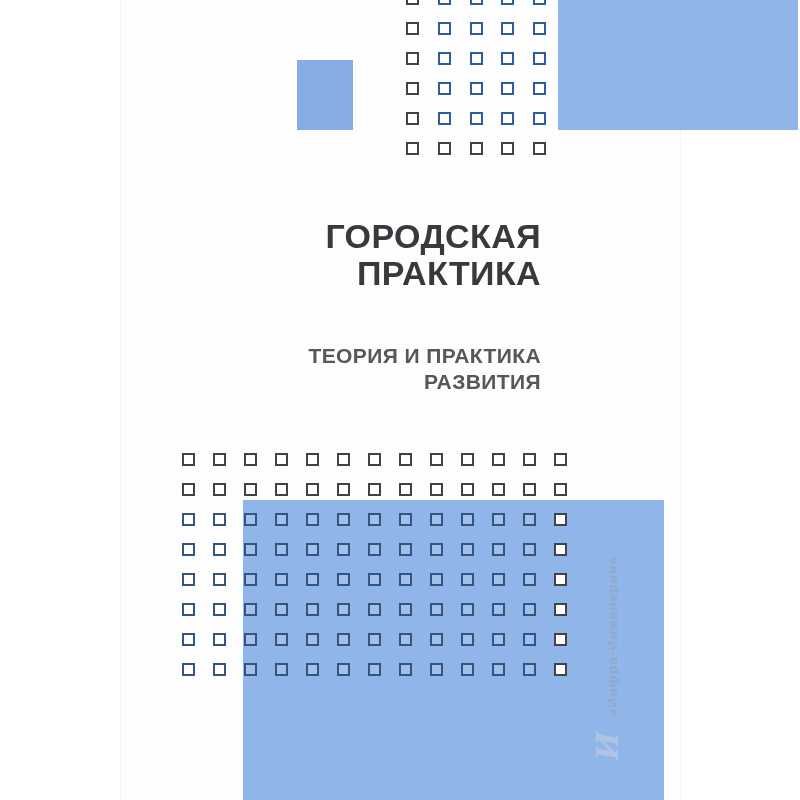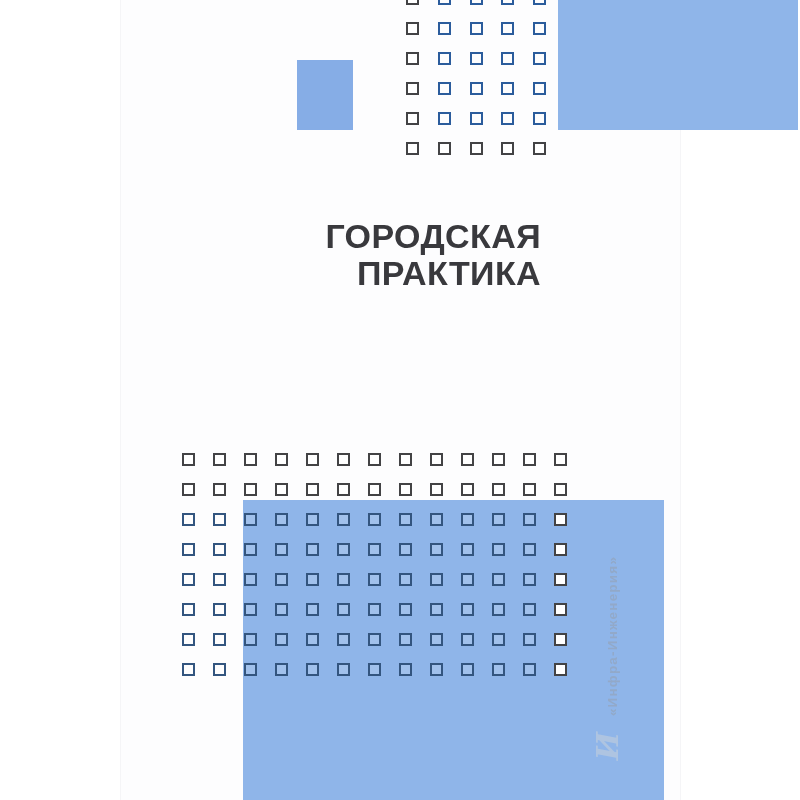--- a/index.html
+++ b/index.html
@@ -203,16 +203,20 @@
       <div class="sq sq-blue-bottom" style="left: 492px; top: 663px;"></div>
       <div class="sq sq-blue-bottom" style="left: 523px; top: 663px;"></div>
       <div class="sq sq-white" style="left: 554px; top: 663px;"></div>
     </div>
 
   <div class="title-block">
     <div>ГОРОДСКАЯ</div>
     <div>ПРАКТИКА</div>
   </div>
 
+  <div class="subtitle-block">
+    <div>ТЕОРИЯ И ПРАКТИКА</div>
+    <div>РАЗВИТИЯ</div>
+  </div>
 
   <div class="publisher-name">«Инфра-Инженерия»</div>
   <div class="publisher-logo">И</div>
 </div>
 
 </body></html>

